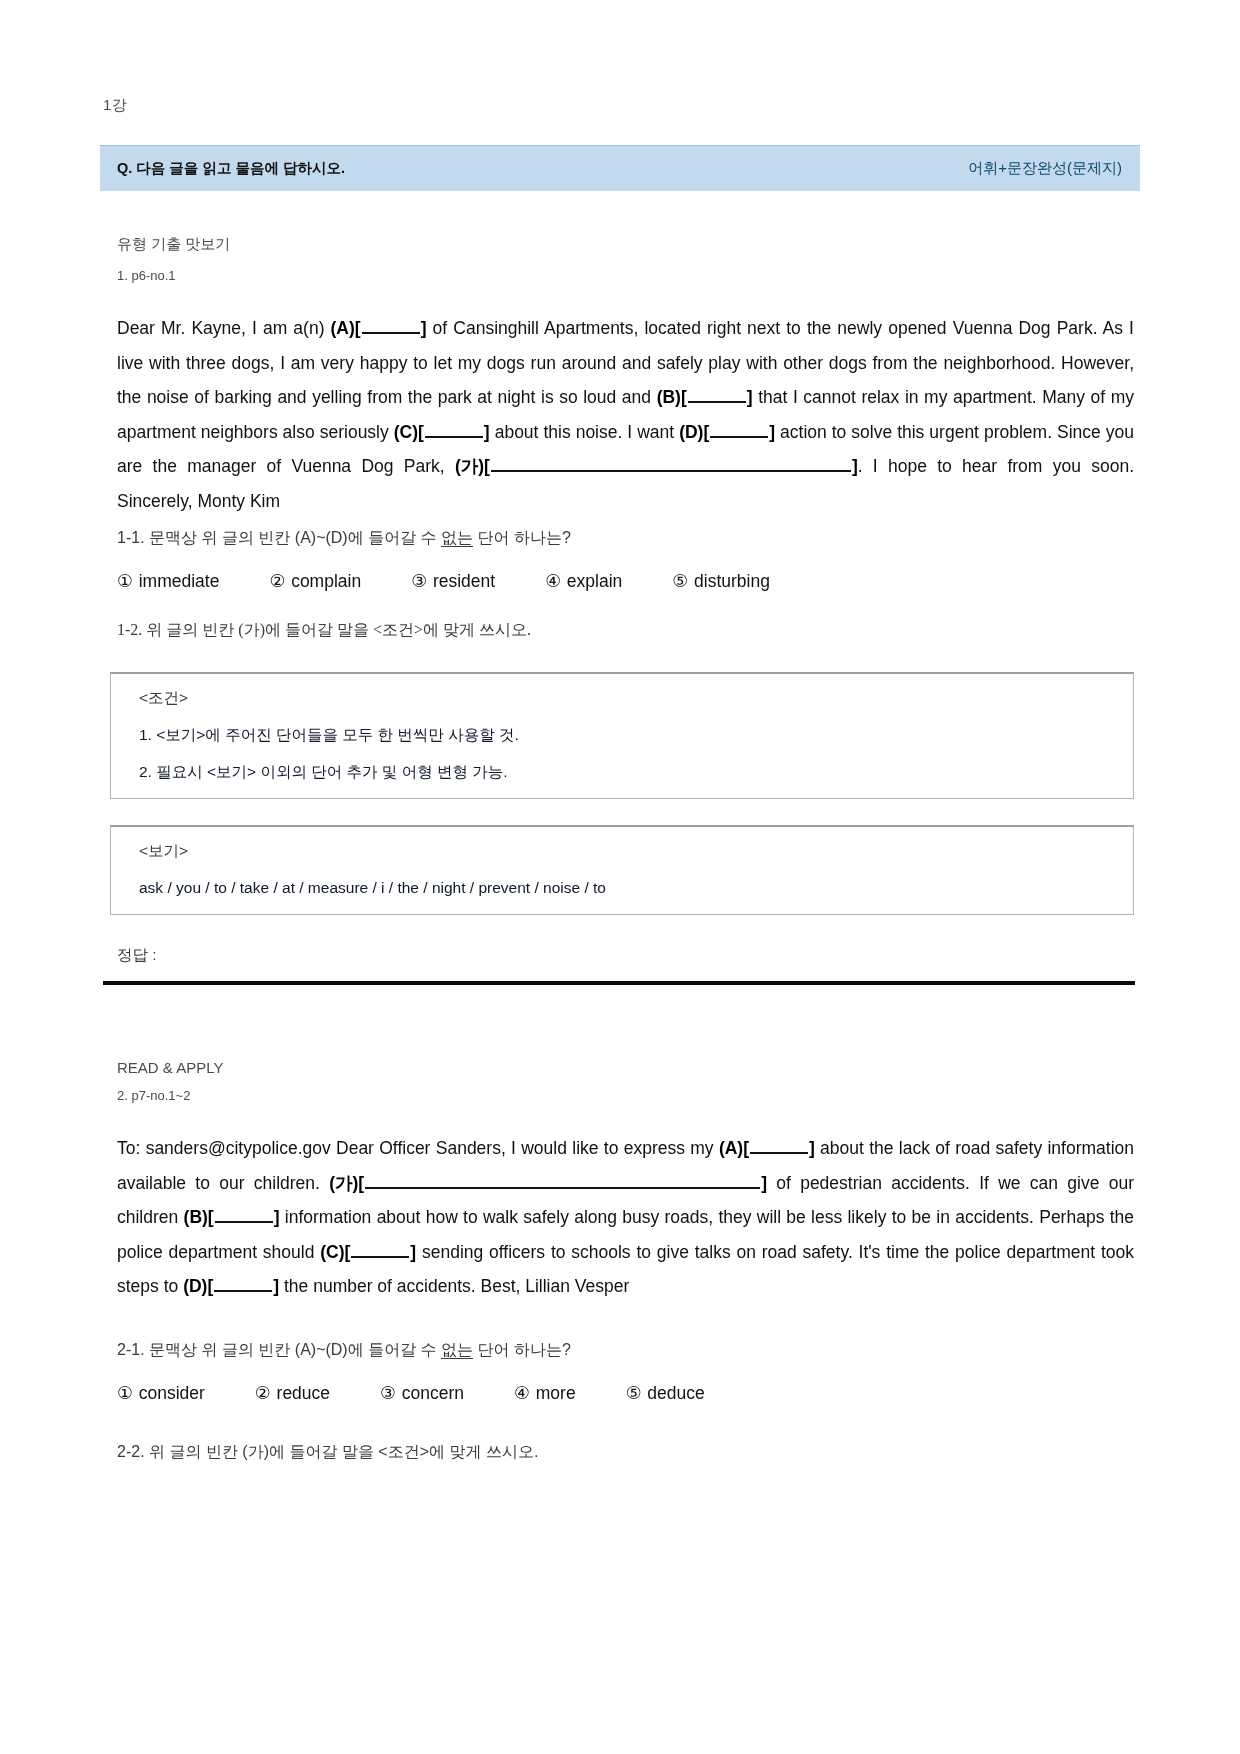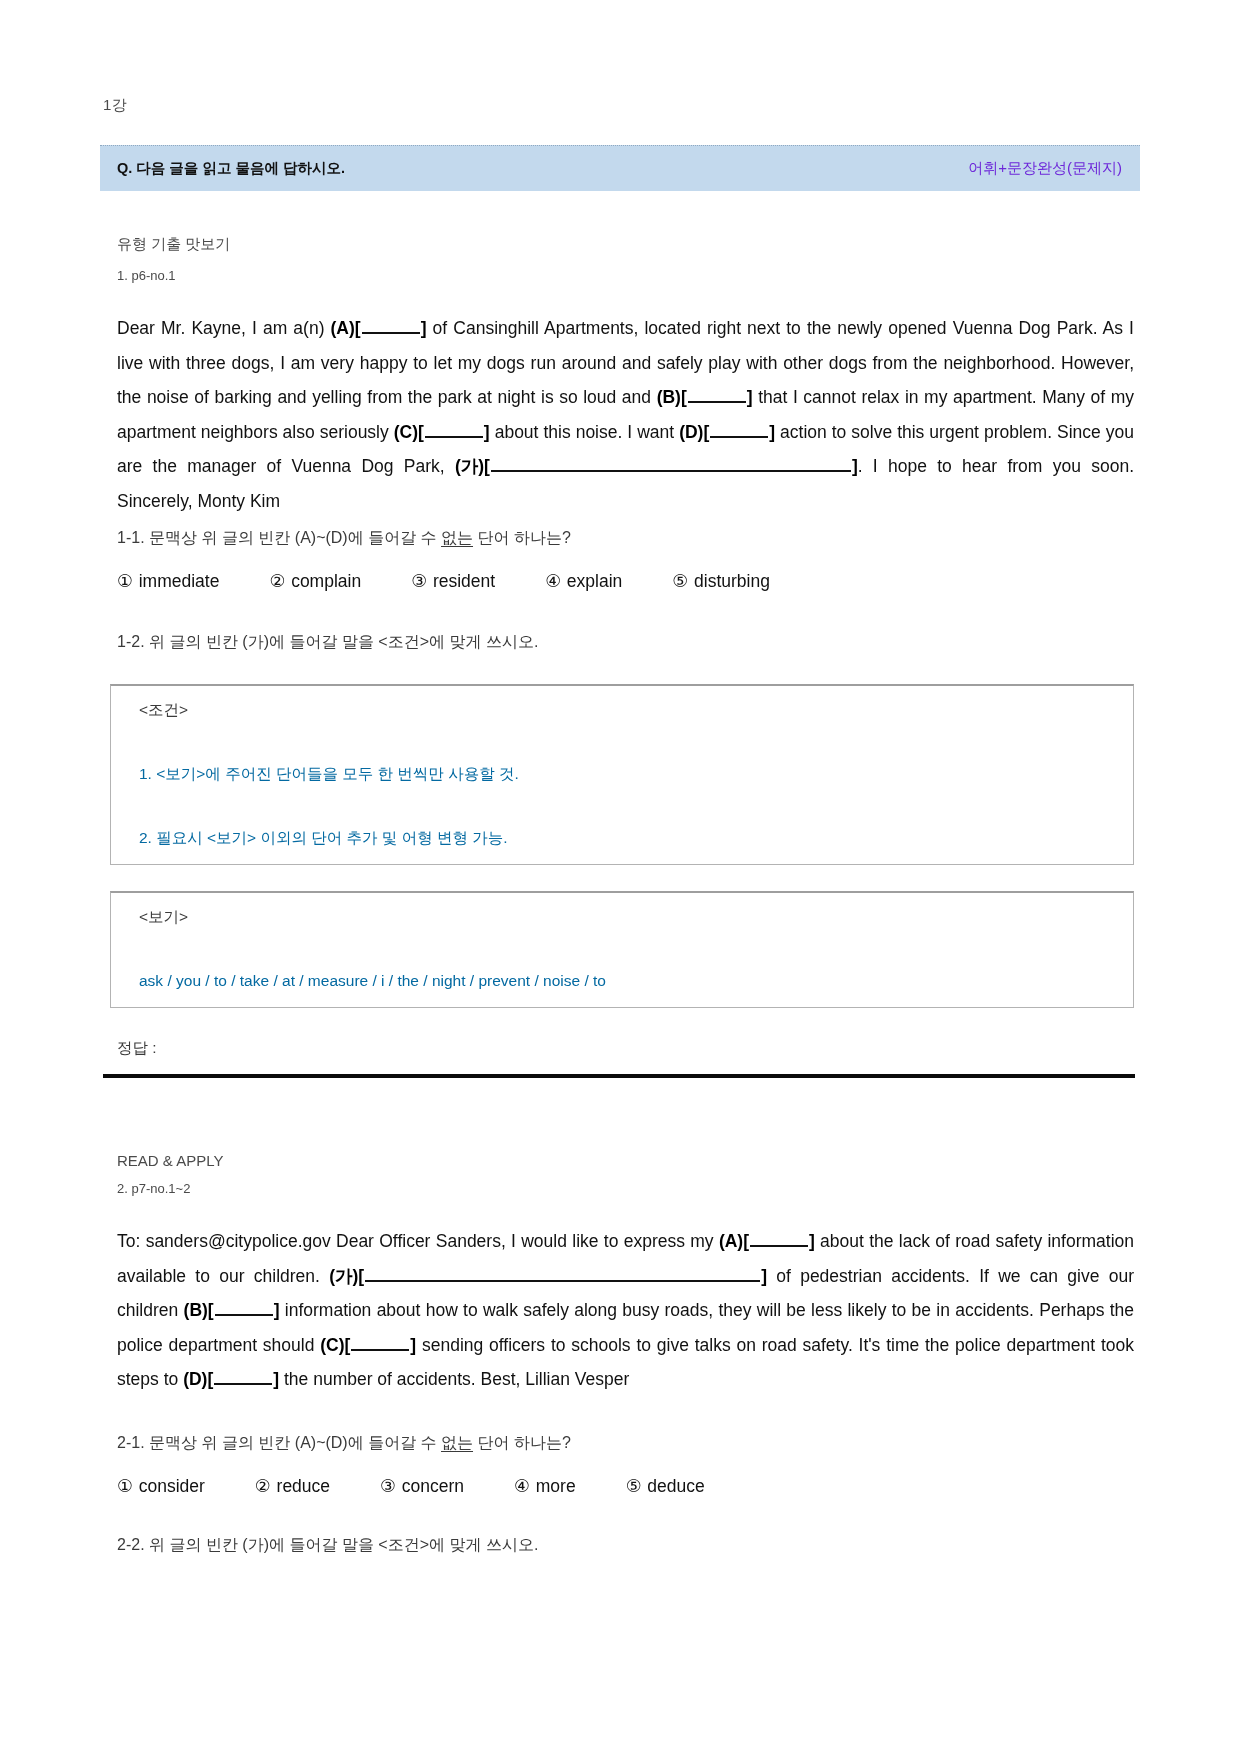--- a/index.html
+++ b/index.html
@@ -20,21 +20,21 @@
 
   .banner {
     margin-top: 30px;
     height: 46px;
     background: #c3d9ed;
     border-top: 1px dotted #8fa9c2;
     display: flex; align-items: center; justify-content: space-between;
     padding: 0 18px 0 17px;
   }
   .banner-left { font-size: 14.5px; font-weight: 700; color: #111; }
-  .banner-right { font-size: 15px; color: #6d28d9; text-align: right; }
+  .banner-right { font-size: 15px; color: #0c4a6e; text-align: right; }
 
   .subtitle { margin-top: 44px; padding-left: 17px; font-size: 15px; color: #4a4a4a; }
   .numlabel { margin-top: 14px; padding-left: 17px; font-size: 13px; color: #4a4a4a; }
 
   .passage {
     margin-top: 28px; padding-left: 17px; padding-right: 6px;
     font-size: 17.5px; line-height: 34.5px; color: #111;
     text-align: justify;
   }
   .passage b { font-weight: 700; color: #000; }
@@ -45,41 +45,41 @@
     vertical-align: baseline;
     margin: 0 1px;
   }
 
   .qline {
     padding-left: 17px;
     font-size: 16px; color: #3a3a3a; line-height: 20px;
   }
   .qline u { text-decoration: underline; text-underline-offset: 3px; }
   .q-1-1 { margin-top: 10px; }
-  .q-1-2 { margin-top: 40px; }
+  .q-1-2 { margin-top: 28px; font-family: Liberation Serif, serif; }
   .q-2-1 { margin-top: 36px; }
   .q-2-2 { margin-top: 38px; }
 
   .options {
     margin-top: 22px; padding-left: 17px;
     display: flex; gap: 50px;
     font-size: 17.5px; color: #111; line-height: 22px;
   }
   .option .onum { margin-right: 6px; }
 
   .cbox {
     margin-top: 32px; margin-left: 10px; margin-right: 6px;
     border: 1px solid #b3b3b3;
     border-top: 2px solid #9e9e9e;
     background: #fff;
     padding: 12px 16px 14px 28px;
   }
   .cbox.second { margin-top: 26px; }
   .box-title { font-size: 15.5px; color: #3a3a3a; line-height: 24px; }
-  .box-line { margin-top: 40px; font-size: 15.5px; color: #0369a1; line-height: 24px; }
+  .box-line { margin-top: 13px; font-size: 15.5px; color: #0f172a; line-height: 24px; }
 
   .answer { margin-top: 30px; padding-left: 17px; font-size: 15.5px; color: #3a3a3a; line-height: 20px; }
 
   .divider {
     margin-top: 16px; margin-left: 3px;
     width: 1032px; height: 4px;
     background: #0a0a0a; border: none;
   }
 
   .subtitle2 { margin-top: 74px; }

